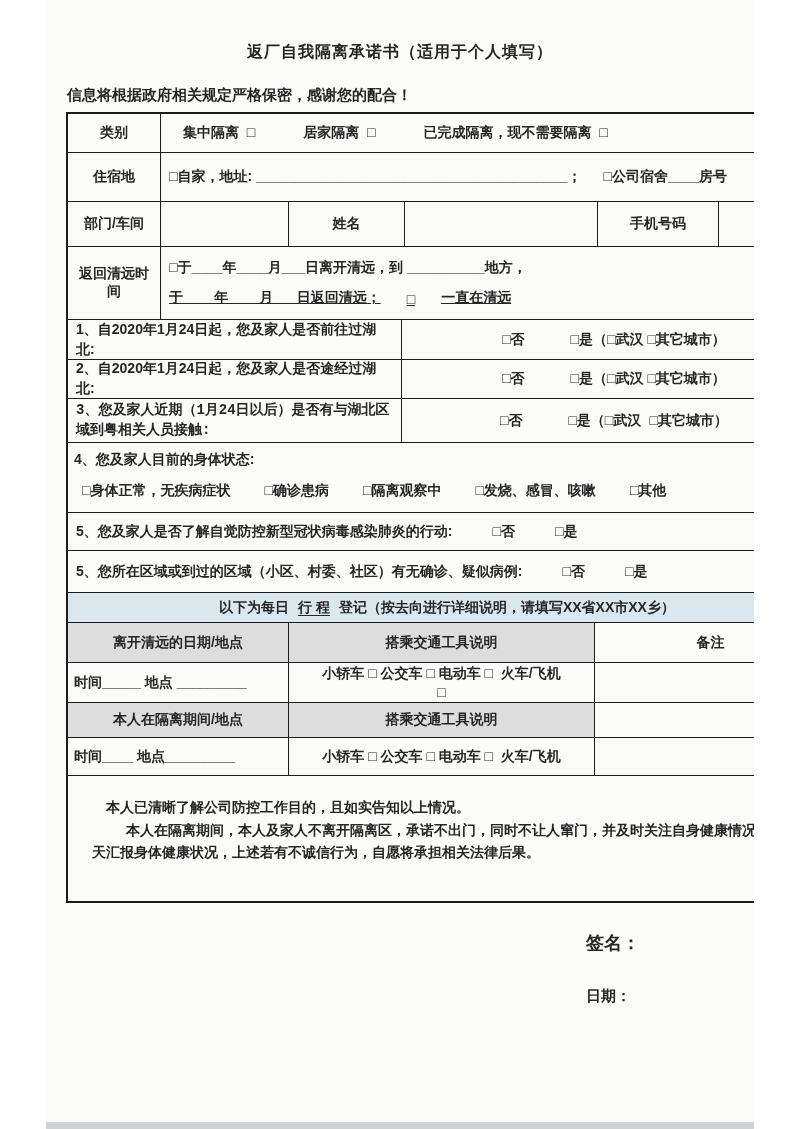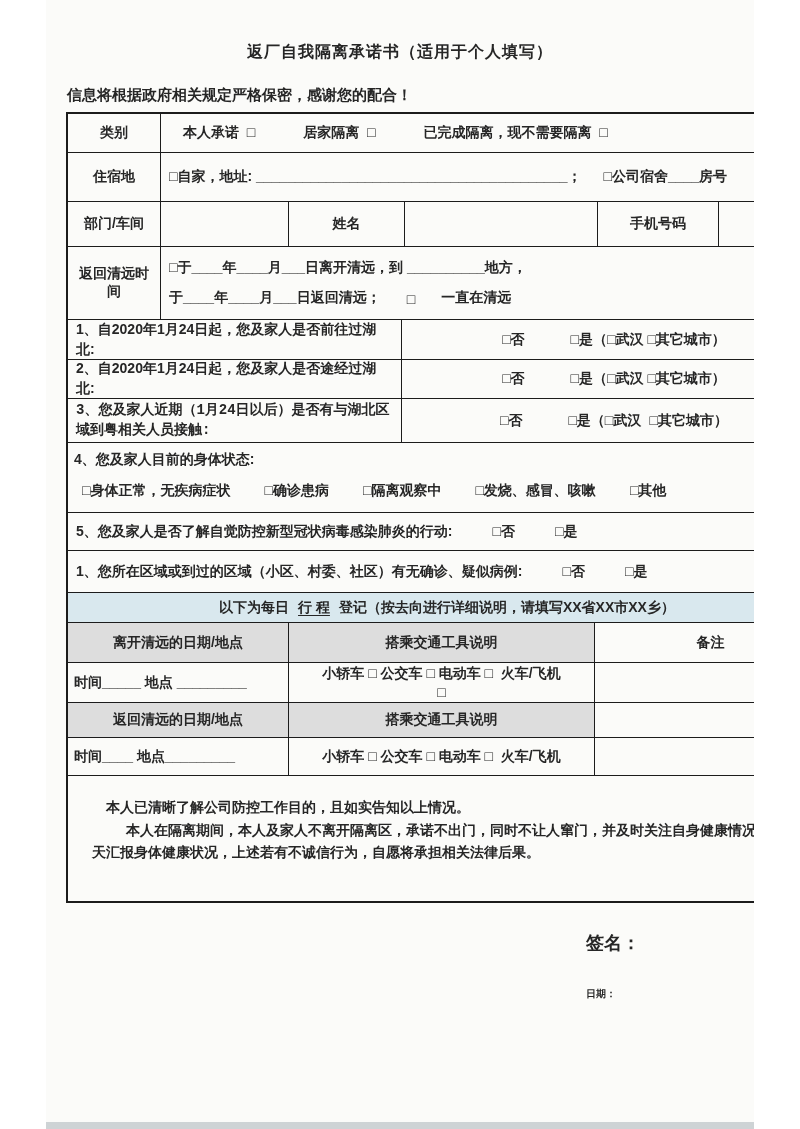--- a/index.html
+++ b/index.html
@@ -48,37 +48,37 @@
   .blue-head { background:var(--header-blue,#d9e8ee); justify-content:center; font-weight:700; gap:9px; }
   .blue-head .u { text-decoration:underline; text-underline-offset:3px; }
   .gray { background:var(--header-gray,#dddddd); }
   .center-cell { justify-content:center; text-align:center; }
   .fill-cell { padding-left:6px; }
   .transport-cell { flex-direction:column; justify-content:center; align-items:center; line-height:1.35; text-align:center; }
   .commit-cell { display:block; padding:20px 14px 0 24px; line-height:1.62; font-size:14px; }
   .commit-cell .ind { padding-left:14px; }
   .commit-cell .para { text-indent:34px; }
   .sig-label { position:absolute; left:540px; top:931px; font-size:18px; font-weight:600; }
-  .date-label { position:absolute; left:540px; top:987px; font-size:10px; font-weight:600; }
+  .date-label { position:absolute; left:540px; top:987px; font-size:15px; font-weight:600; }
   .bottom-bar { position:absolute; left:0; bottom:0; width:100%; height:7px; background:var(--bottom-bar,#ced3d5); }
 </style>
 </head>
 <body>
 
 <div class="page">
 
   <div class="doc-title">返厂自我隔离承诺书（适用于个人填写）</div>
   <div class="privacy-note">信息将根据政府相关规定严格保密，感谢您的配合！</div>
 
   <div class="tbl">
 
     <div class="row h38">
       <div class="cell w92 label-cell">类别</div>
       <div class="cell grow options-cell">
-        <span class="pre">本人承诺  □</span>
+        <span class="pre">集中隔离  □</span>
         <span class="pre">居家隔离  □</span>
         <span class="pre">已完成隔离，现不需要隔离  □</span>
       </div>
     </div>
 
     <div class="row h49">
       <div class="cell w92 label-cell">住宿地</div>
       <div class="cell grow residence-cell">
         <span class="pre">□自家，地址: ________________________________________；</span>
         <span class="pre">□公司宿舍____房号</span>
@@ -91,21 +91,21 @@
       <div class="cell w116 label-cell">姓名</div>
       <div class="cell w193"></div>
       <div class="cell w121 label-cell">手机号码</div>
       <div class="cell grow"></div>
     </div>
 
     <div class="row h73">
       <div class="cell w92 label-cell">返回清远时间</div>
       <div class="cell grow two-line">
         <span class="pre">□于____年____月___日离开清远，到 __________地方，</span>
-        <span style="display:flex; gap:26px; align-items:flex-end;">
+        <span style="display:flex; gap:26px; align-items:flex-end;text-decoration:underline;">
           <span class="pre">于____年____月___日返回清远；</span>
           <span>□</span>
           <span>一直在清远</span>
         </span>
       </div>
     </div>
 
     <div class="row h40">
       <div class="cell w333 q-text">1、自2020年1月24日起，您及家人是否前往过湖北:</div>
       <div class="cell grow answers">
@@ -146,21 +146,21 @@
     <div class="row h38">
       <div class="cell grow inline-q">
         <span>5、您及家人是否了解自觉防控新型冠状病毒感染肺炎的行动:</span>
         <span class="pre">□否</span>
         <span class="pre">□是</span>
       </div>
     </div>
 
     <div class="row h42">
       <div class="cell grow inline-q">
-        <span>1、您所在区域或到过的区域（小区、村委、社区）有无确诊、疑似病例:</span>
+        <span>5、您所在区域或到过的区域（小区、村委、社区）有无确诊、疑似病例:</span>
         <span class="pre">□否</span>
         <span class="pre">□是</span>
       </div>
     </div>
 
     <div class="row h30">
       <div class="cell grow blue-head">
         <span>以下为每日</span>
         <span class="u">行 程</span>
         <span>登记（按去向进行详细说明，请填写XX省XX市XX乡）</span>
@@ -176,21 +176,21 @@
     <div class="row h40">
       <div class="cell w220 fill-cell pre">时间_____ 地点 _________</div>
       <div class="cell w306 transport-cell">
         <span class="pre">小轿车 □ 公交车 □ 电动车 □  火车/飞机</span>
         <span>□</span>
       </div>
       <div class="cell grow"></div>
     </div>
 
     <div class="row h35">
-      <div class="cell w220 gray center-cell">返回清远的日期/地点</div>
+      <div class="cell w220 gray center-cell">本人在隔离期间/地点</div>
       <div class="cell w306 gray center-cell">搭乘交通工具说明</div>
       <div class="cell grow"></div>
     </div>
 
     <div class="row h38">
       <div class="cell w220 fill-cell pre">时间____ 地点_________</div>
       <div class="cell w306 transport-cell">
         <span class="pre">小轿车 □ 公交车 □ 电动车 □  火车/飞机</span>
       </div>
       <div class="cell grow"></div>

